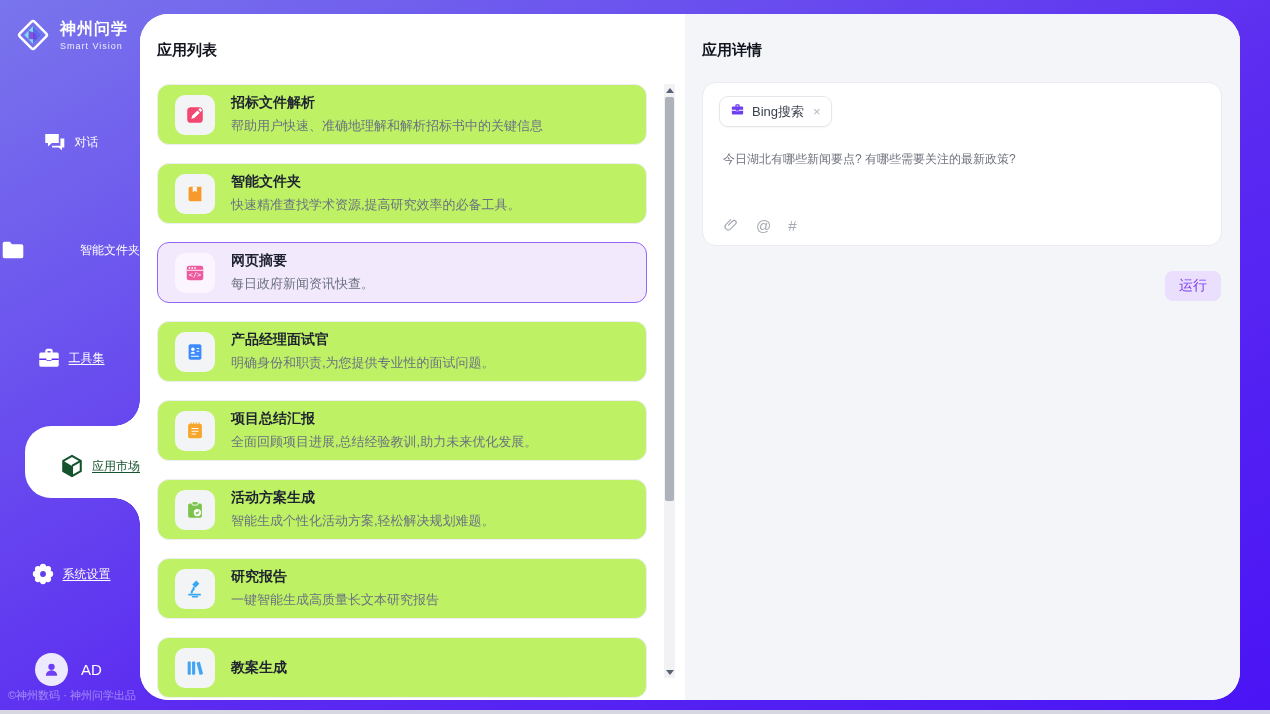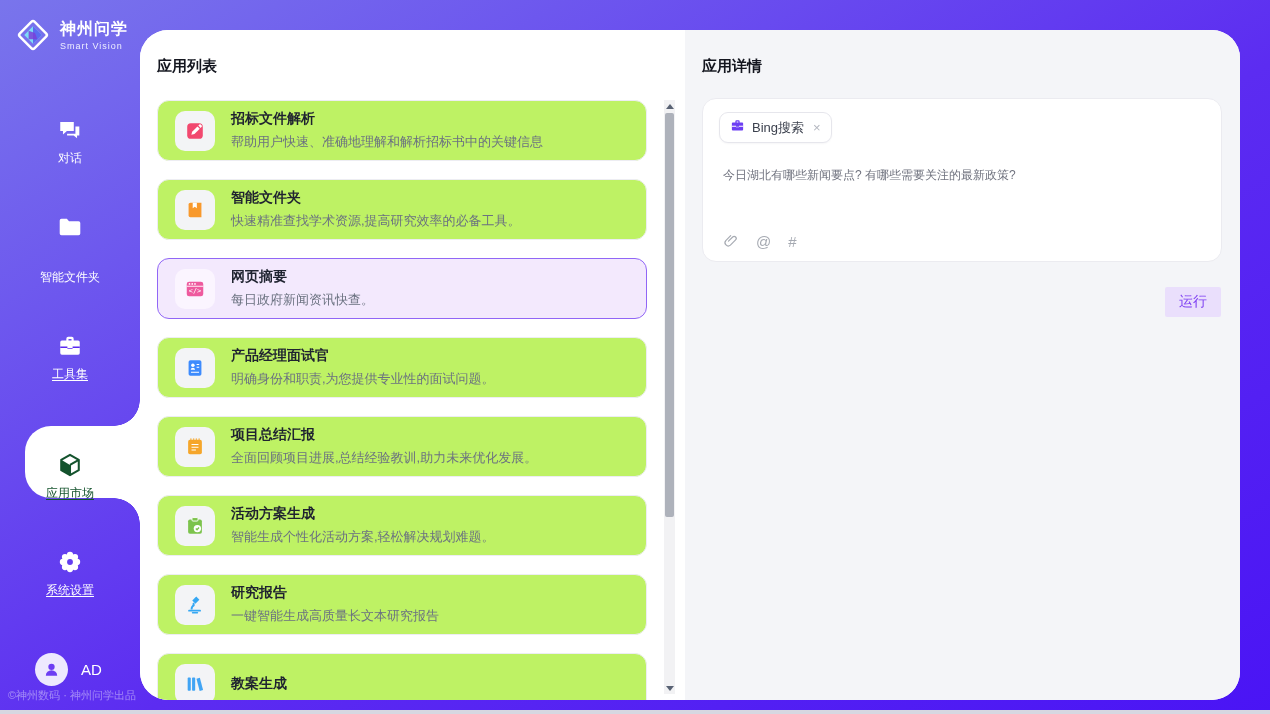--- a/index.html
+++ b/index.html
@@ -10,41 +10,41 @@
     position:relative;
   }
   .bottom-strip { position:absolute; left:0; right:0; bottom:0; height:4px; background:#d7d7e1; }
 
   
   .sidebar { position:absolute; left:0; top:0; width:140px; bottom:4px; }
   .brand { position:absolute; top:16px; left:14px; display:flex; align-items:center; gap:8px; }
   .brand-logo { width:38px; height:38px; }
   .brand-text .cn { color:#fff; font-size:16px; font-weight:700; letter-spacing:1px; }
   .brand-text .en { color:#eef; font-size:9px; letter-spacing:1px; margin-top:1px; }
-  .nav-item { position:absolute; left:0; width:140px; height:72px; display:flex; flex-direction:column;
+  .nav-item { position:absolute; left:0; width:140px; height:72px; display:flex; flex-direction:row;
     align-items:center; justify-content:center; gap:7px; color:#fff; cursor:pointer; z-index:2; }
   .nav-item .nav-ic { width:26px; height:26px; }
   .nav-item .nav-label { font-size:12px; }
   .nav-item .nav-label.u { text-decoration:underline; text-underline-offset:2px; }
   .nav-tab { position:absolute; left:25px; right:0; height:72px; background:#fff;
     border-top-left-radius:26px; border-bottom-left-radius:26px; z-index:1; }
   .nav-tab::before { content:''; position:absolute; right:0; top:-26px; width:26px; height:26px;
     background:radial-gradient(circle at 0 0, rgba(0,0,0,0) 25.5px, #fff 26px); }
   .nav-tab::after { content:''; position:absolute; right:0; bottom:-26px; width:26px; height:26px;
     background:radial-gradient(circle at 0 100%, rgba(0,0,0,0) 25.5px, #fff 26px); }
   .nav-item.active { color:#14532d;justify-content:flex-end; }
   .user-row { position:absolute; left:35px; bottom:24px; display:flex; align-items:center; gap:13px; cursor:pointer; }
   .avatar { width:33px; height:33px; border-radius:50%; background:#ede9fe; display:flex; align-items:center; justify-content:center; }
   .avatar svg { width:19px; height:19px; color:#6d3ef3; }
   .user-name { color:#fff; font-size:15px; }
   .copyright { position:absolute; left:8px; bottom:7px; font-size:11px; color:rgba(255,255,255,0.42); white-space:nowrap;margin-top:34px; }
 
   
   .content { position:absolute; left:140px; top:14px; right:30px; bottom:14px;
-    border-radius:28px; overflow:hidden; display:flex; background:#fff;margin-top:16px; }
+    border-radius:28px; overflow:hidden; display:flex; background:#fff; }
 
   
   .panel-list { width:545px; background:#fff; position:relative; flex:none; }
   .panel-title { position:absolute; top:27px; left:17px; font-size:15px; font-weight:700; color:#14161f; }
   .list-wrap { position:absolute; top:70px; left:17px; width:490px; bottom:0; overflow:hidden;
     display:flex; flex-direction:column; gap:18px; }
   .app-card { flex:none; height:61px; border:1px solid #ededf2; border-radius:12px; background:#bef264;
     display:flex; align-items:center; padding-left:17px; cursor:pointer; }
   .app-card.selected { background:#f3e9fd; border:1px solid #9166f6; }
   .tile { width:40px; height:40px; border-radius:10px; background:#f3f4f6; flex:none;
@@ -72,21 +72,21 @@
     box-shadow:0 1px 2px rgba(20,20,40,0.04); cursor:default; }
   .chip svg { width:15px; height:15px; color:#6d3ef3; }
   .chip-label { font-size:13px; color:#3c414e; }
   .chip-close { font-size:13px; color:#b3b6bf; margin-left:2px; cursor:pointer; }
   .query-text { position:absolute; top:68px; left:20px; right:20px; font-size:12px; color:#70737f; cursor:text; }
   .input-icons { position:absolute; left:20px; bottom:12px; display:flex; align-items:center; gap:17px; color:#a6aab2; }
   .input-icons .ic { cursor:pointer; display:flex; align-items:center; }
   .input-icons svg { width:16px; height:16px; }
   .glyph { font-size:15px; line-height:1; }
   .run-btn { position:absolute; top:257px; right:19px; padding:6px 14px; background:#eadffc; color:#7e3ff2;
-    font-size:14px; border:none; border-radius:2px; cursor:pointer; font-family:inherit; }
+    font-size:14px; border:none; border-radius:8px; cursor:pointer; font-family:inherit; }
 </style>
 </head>
 <body>
 
 <div class="sidebar">
   <div class="brand">
     <svg class="brand-logo" viewBox="0 0 40 40">
       <g transform="rotate(45 20 20)">
         <rect x="9" y="9" width="22" height="22" rx="2.5" fill="none" stroke="#ffffff" stroke-width="2.6"></rect>
         <rect x="13.5" y="13.5" width="13" height="13" fill="#7edcf4"></rect>

